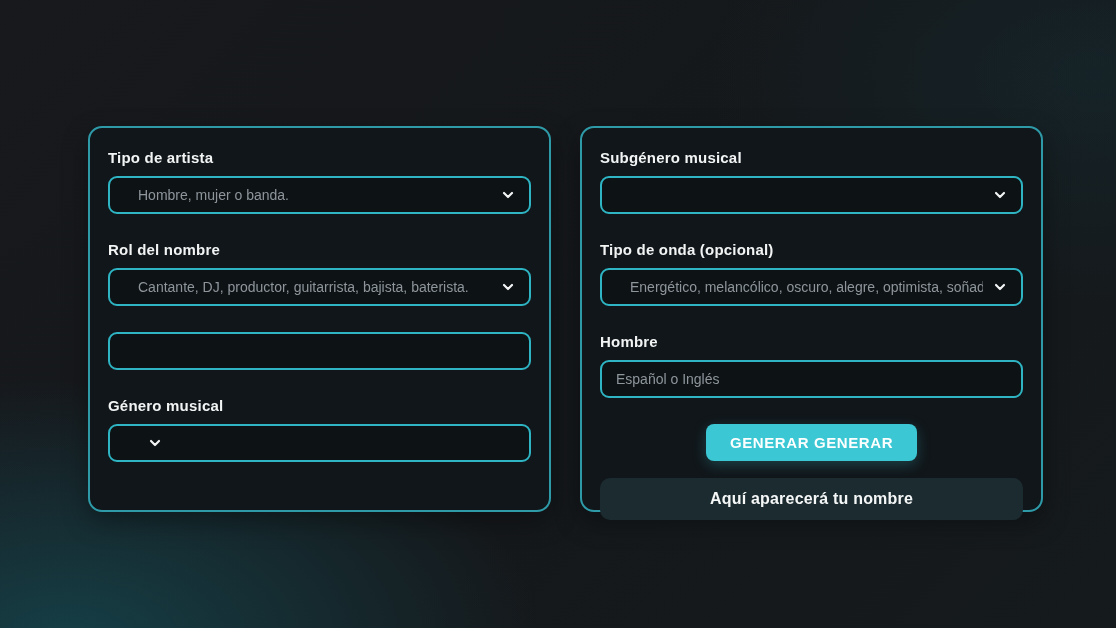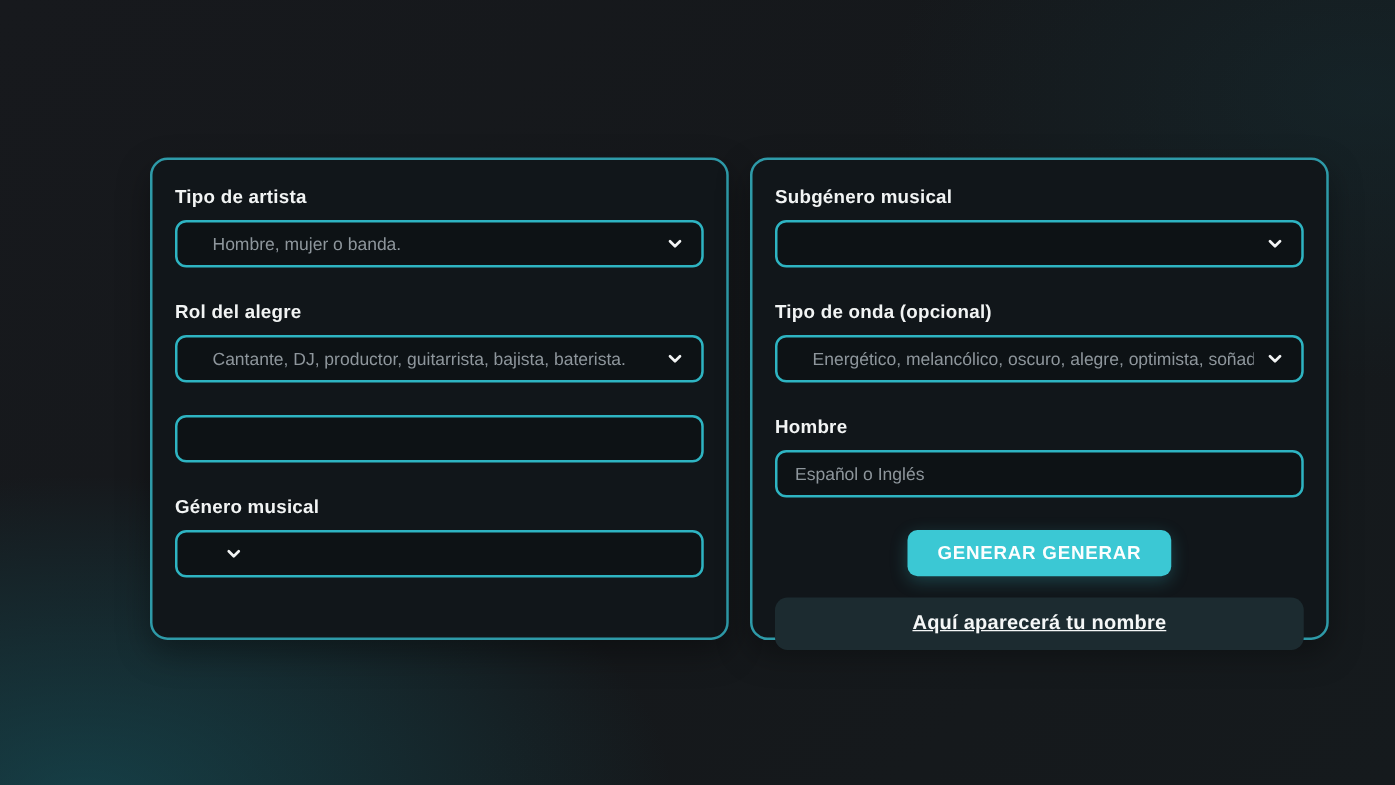--- a/index.html
+++ b/index.html
@@ -15,22 +15,21 @@
     background:
       radial-gradient(760px 420px at 6% 102%, rgba(22, 94, 105, 0.55), rgba(22, 94, 105, 0) 62%),
       radial-gradient(640px 380px at 98% 12%, rgba(22, 62, 70, 0.28), rgba(22, 62, 70, 0) 60%),
       linear-gradient(135deg, #17191d 0%, #15181b 55%, #151a1d 100%);
   }
   .cards-row {
     position: absolute;
     left: 88px;
     top: 126px;
     display: flex;
-    gap: 17px;
-    margin-left: 32px;
+    gap: 29px;
   }
   .card {
     box-sizing: border-box;
     width: 463px;
     height: 386px;
     background: #11161a;
     border: 2px solid #2e9aa8;
     border-radius: 14px;
     padding: 20px 18px;
     box-shadow: 0 10px 26px rgba(0, 0, 0, 0.35);
@@ -103,21 +102,20 @@
     height: 42px;
     background: #1c2b30;
     border-radius: 10px;
     display: flex;
     align-items: center;
     justify-content: center;
     color: #f5f7f7;
     font-size: 16px;
     font-weight: 700;
     letter-spacing: 0.2px;
-    text-decoration: underline;
   }
 </style>
 </head>
 <body>
 
 <div class="stage">
   <div class="cards-row">
 
     <div class="card">
 
@@ -127,21 +125,21 @@
           <span class="select-placeholder">Hombre, mujer o banda.</span>
           <span class="chevron">
             <svg width="16" height="16" viewBox="0 0 24 24" fill="none">
                 <path d="M6 9l6 6 6-6" stroke="#f2f4f4" stroke-width="3.2" stroke-linecap="round" stroke-linejoin="round"></path>
               </svg>
           </span>
         </div>
       </div>
 
       <div class="field-group">
-        <div class="field-label">Rol del alegre</div>
+        <div class="field-label">Rol del nombre</div>
         <div class="select-box">
           <span class="select-placeholder">Cantante, DJ, productor, guitarrista, bajista, baterista.</span>
           <span class="chevron">
             <svg width="16" height="16" viewBox="0 0 24 24" fill="none">
                 <path d="M6 9l6 6 6-6" stroke="#f2f4f4" stroke-width="3.2" stroke-linecap="round" stroke-linejoin="round"></path>
               </svg>
           </span>
         </div>
       </div>
 

